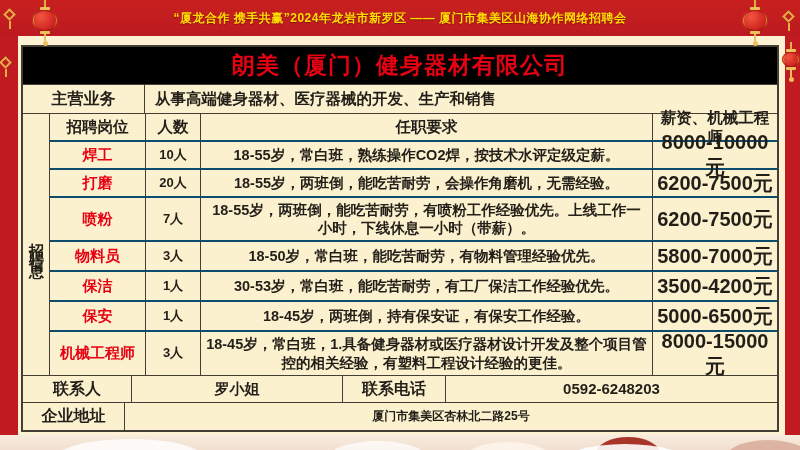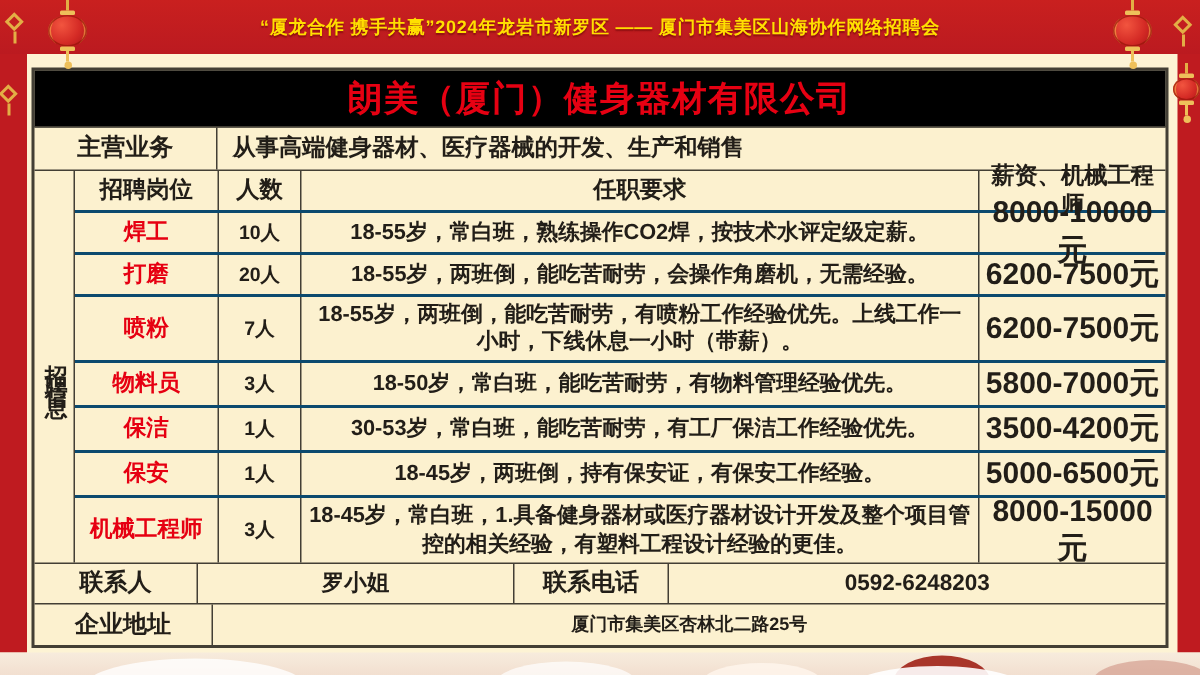--- a/index.html
+++ b/index.html
@@ -208,18 +208,18 @@
     </div>
 
     <div class="row contact-row">
       <div class="cell label-cell" style="width:109px; flex:none;">联系人</div>
       <div class="cell c-person">罗小姐</div>
       <div class="cell label-cell c-phlabel">联系电话</div>
       <div class="cell c-phone">0592-6248203</div>
     </div>
 
     <div class="row address-row">
-      <div class="cell label-cell" style="width:119px; flex:none;font-family:Liberation Mono, monospace;">企业地址</div>
+      <div class="cell label-cell" style="width:102px; flex:none;font-family:Liberation Mono, monospace;">企业地址</div>
       <div class="cell c-addr">厦门市集美区杏林北二路25号</div>
     </div>
 
   </div>
 </div>
 
 </body></html>

